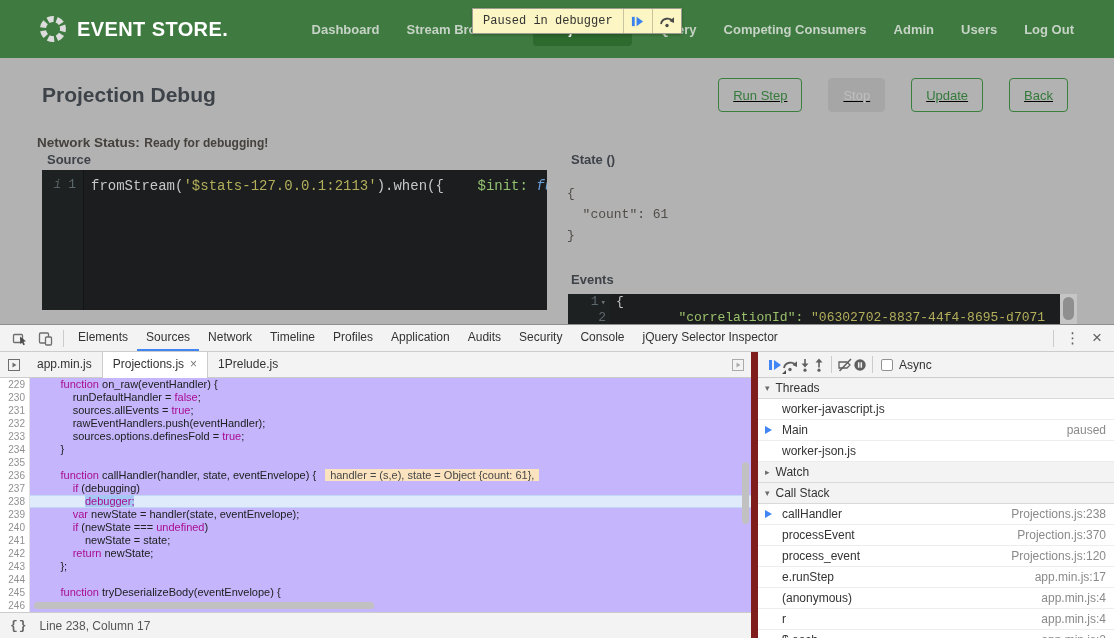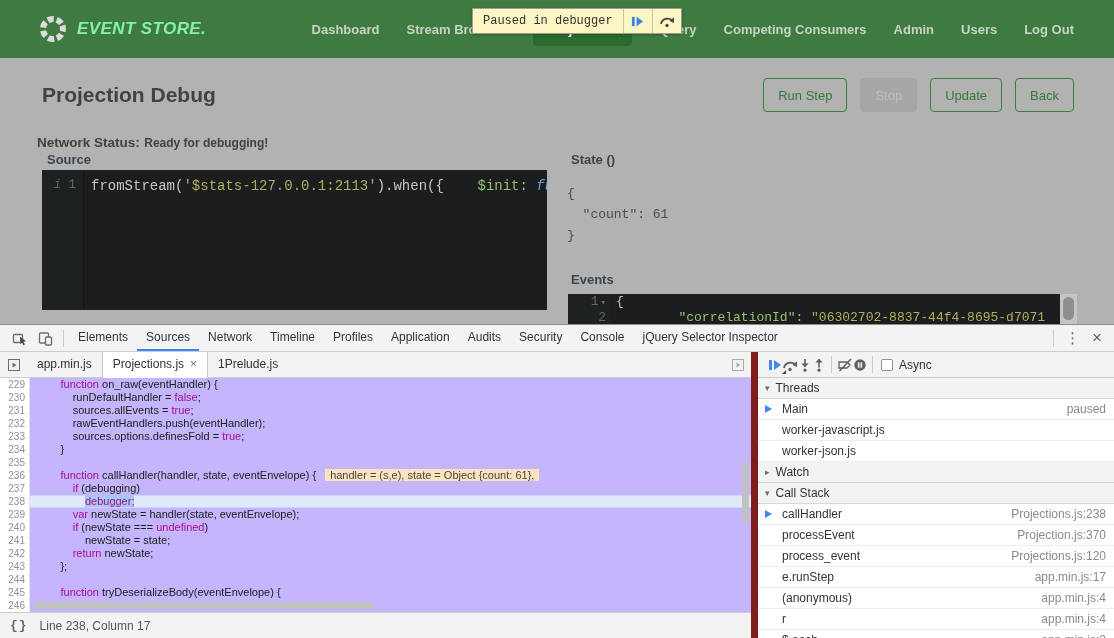--- a/index.html
+++ b/index.html
@@ -4,34 +4,34 @@
 <style>
   html,body{margin:0;padding:0;background:#b2b2b2;}
   *{box-sizing:border-box;}
   #app{position:relative;width:1114px;height:638px;overflow:hidden;background:#b2b2b2;
        font-family:"Liberation Sans",sans-serif;-webkit-font-smoothing:antialiased;}
 
   
   .navbar{position:absolute;top:0;left:0;width:1114px;height:58px;background:#3f7b40;
           display:flex;align-items:center;}
   .brand{display:flex;align-items:center;gap:9px;margin-left:38px;}
-  .brand-text{color:#86efac;font-style:italic;font-weight:bold;font-size:17px;letter-spacing:.4px;}
+  .brand-text{color:#ffffff;font-weight:bold;font-size:20px;letter-spacing:.4px;}
   .nav{margin-left:auto;margin-right:40px;display:flex;align-items:center;gap:27px;}
   .nav-item{color:#c6d3c6;font-size:13px;font-weight:bold;cursor:pointer;white-space:nowrap;}
   .nav-item.active{background:#2c6a2e;color:#fff;padding:9px 14px;border-radius:4px;}
 
   
   .paused{position:absolute;top:8px;left:472px;height:26px;display:flex;align-items:stretch;
           border:1px solid #9d9d8f;background:#fbf6c3;z-index:30;box-shadow:0 1px 3px rgba(0,0,0,.25);}
   .paused-text{padding:5px 10px 0 10px;font-family:"Liberation Mono",monospace;font-size:12px;color:#333;}
   .paused-btn{width:29px;display:flex;align-items:center;justify-content:center;border-left:1px solid #c9c4a0;cursor:pointer;}
 
   
   .page-title{position:absolute;left:42px;top:83px;font-size:21px;font-weight:bold;color:#3d4349;}
-  .page-buttons{position:absolute;top:78px;right:40px;display:flex;gap:13px;}
+  .page-buttons{position:absolute;top:78px;right:46px;display:flex;gap:26px;text-decoration:underline;}
   .btn{height:34px;padding:0 14px;font-size:13px;border:1px solid #3a7f3f;color:#347a3a;
        border-radius:4px;background:transparent;font-family:inherit;cursor:pointer;}
   .btn.disabled{background:#a6a6a6;border-color:#a6a6a6;color:#bfbfbf;cursor:default;}
   .status-line{position:absolute;left:37px;top:133px;color:#45413c;}
   .status-line .lbl{font-size:13.5px;font-weight:bold;}
   .status-line .val{font-size:12px;font-weight:bold;}
   .sec-label{position:absolute;font-size:13px;font-weight:bold;color:#3d4349;}
 
   
   .darked{background:#1b1d1e;overflow:hidden;font-family:"Liberation Mono",monospace;}
@@ -383,28 +383,28 @@
             <span class="cbox"></span>
             <span>Async</span>
           </span>
         </div>
         <div class="sb-rows" id="sb-rows">
             <div class="sb-header">
               <span class="caret">▾</span>
               <span>Threads</span>
             </div>
             <div class="sb-row">
+              <span>worker-javascript.js</span>
+            </div>
+            <div class="sb-row">
               <span class="tri"></span>
               <span>Main</span>
               <span class="rt">paused</span>
             </div>
             <div class="sb-row">
-              <span>worker-javascript.js</span>
-            </div>
-            <div class="sb-row">
               <span>worker-json.js</span>
             </div>
             <div class="sb-header">
               <span class="caret">▸</span>
               <span>Watch</span>
             </div>
             <div class="sb-header">
               <span class="caret">▾</span>
               <span>Call Stack</span>
             </div>

